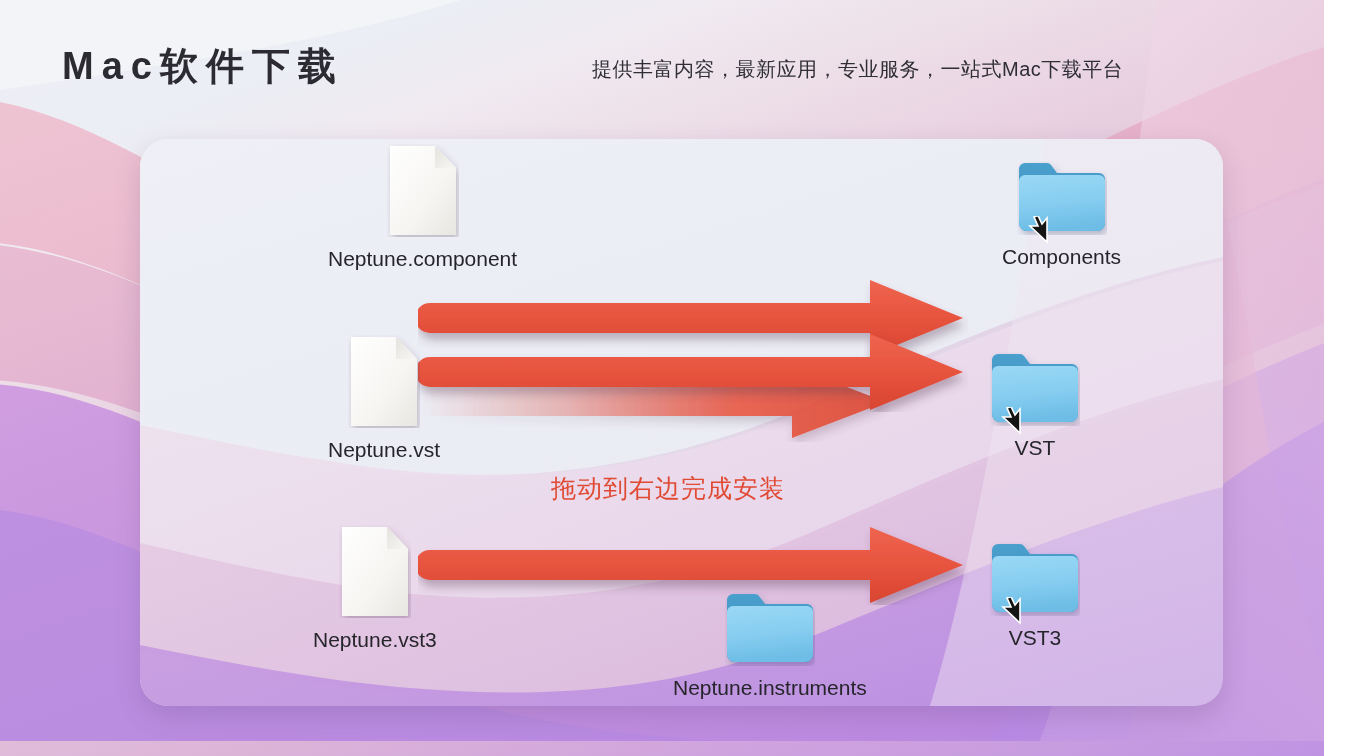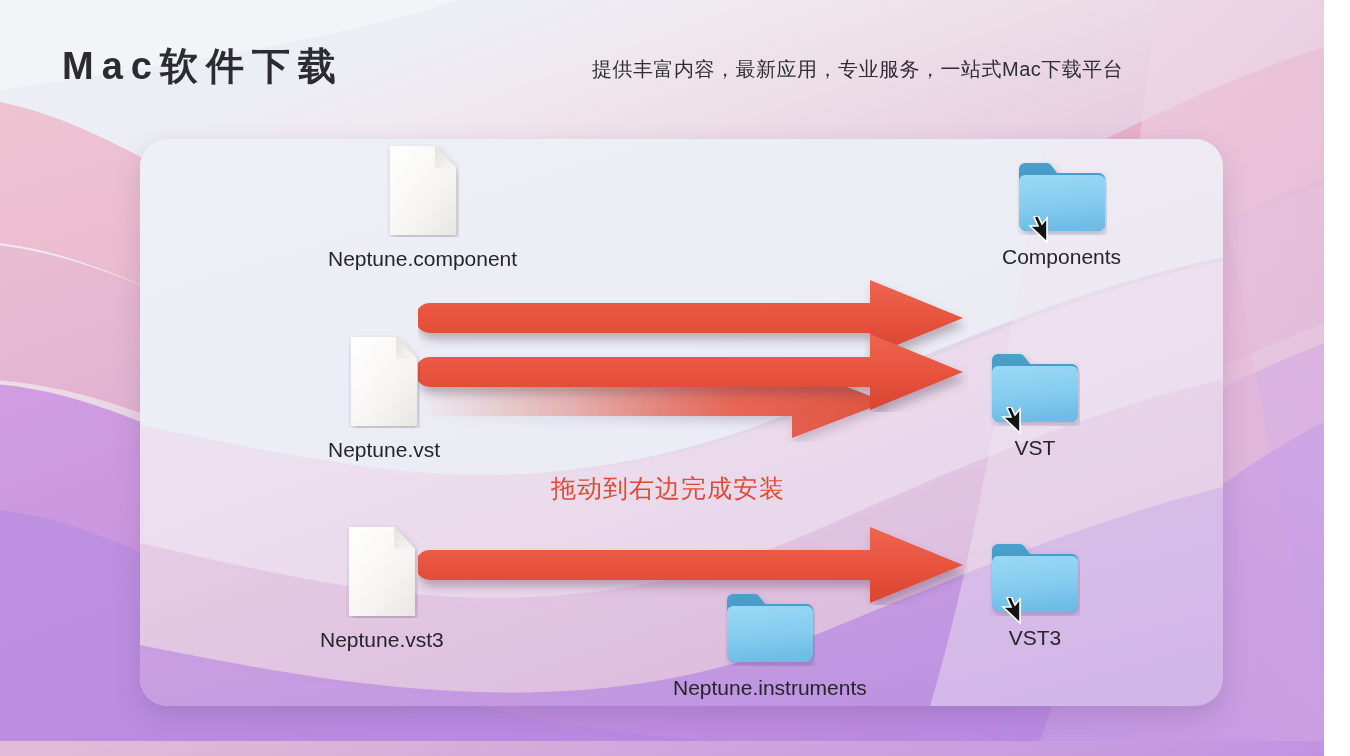--- a/index.html
+++ b/index.html
@@ -375,21 +375,21 @@
           <stop offset="48%" stop-color="#e8543f"></stop>
           <stop offset="100%" stop-color="#d84530"></stop>
         </linearGradient>
       </defs>
       <g filter="url(#ashadow3)">
         <path d="M12,25 L452,25 L452,2 L545,40 L452,78 L452,55 L12,55
                  A15,15 0 0 1 12,25 Z" fill="url(#agrad3)"></path>
       </g>
     </svg>
 
-    <div class="icon-item" style="left:180px; top:386px;">
+    <div class="icon-item" style="left:173px; top:386px;">
       <div class="doc-icon">
         <svg viewBox="0 0 72 93" width="72" height="93">
           <g filter="url(#docsh)">
             <path d="M3,2 L48,2 L69,24 L69,91 L3,91 Z" fill="url(#docg)"></path>
             <path d="M48,2 L69,24 L48,24 Z" fill="url(#docfold)"></path>
           </g>
         </svg>
       </div>
       <div class="icon-label">Neptune.vst3</div>
     </div>

